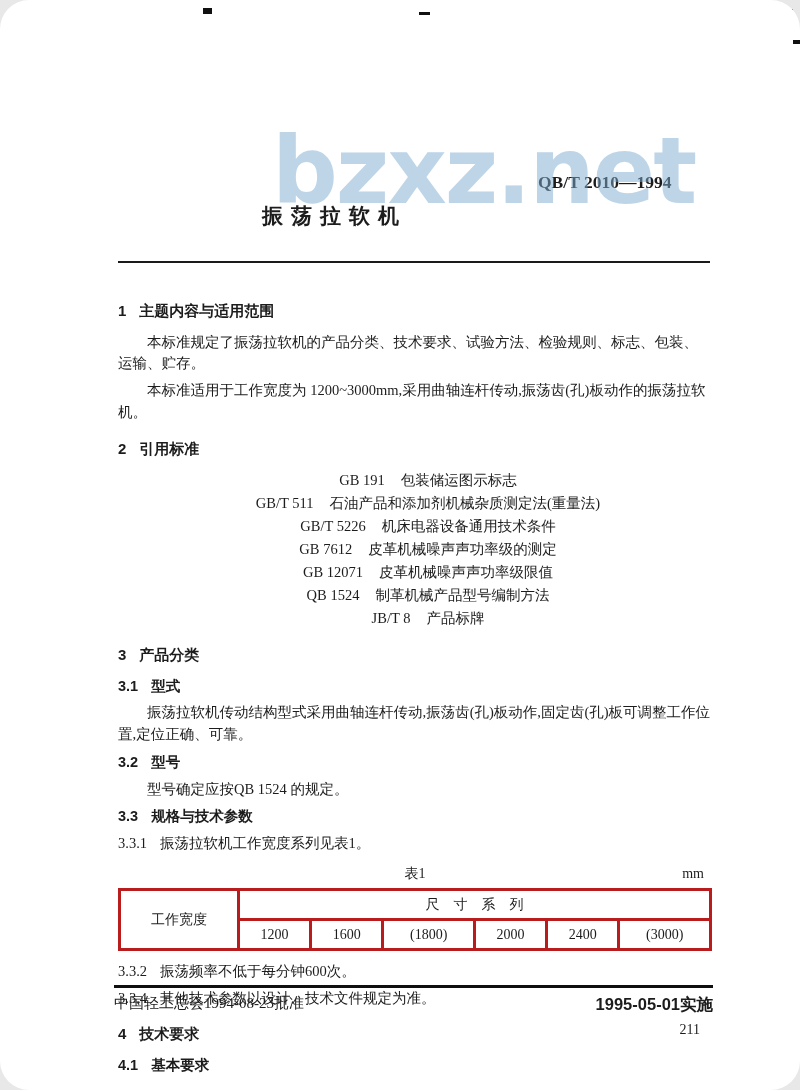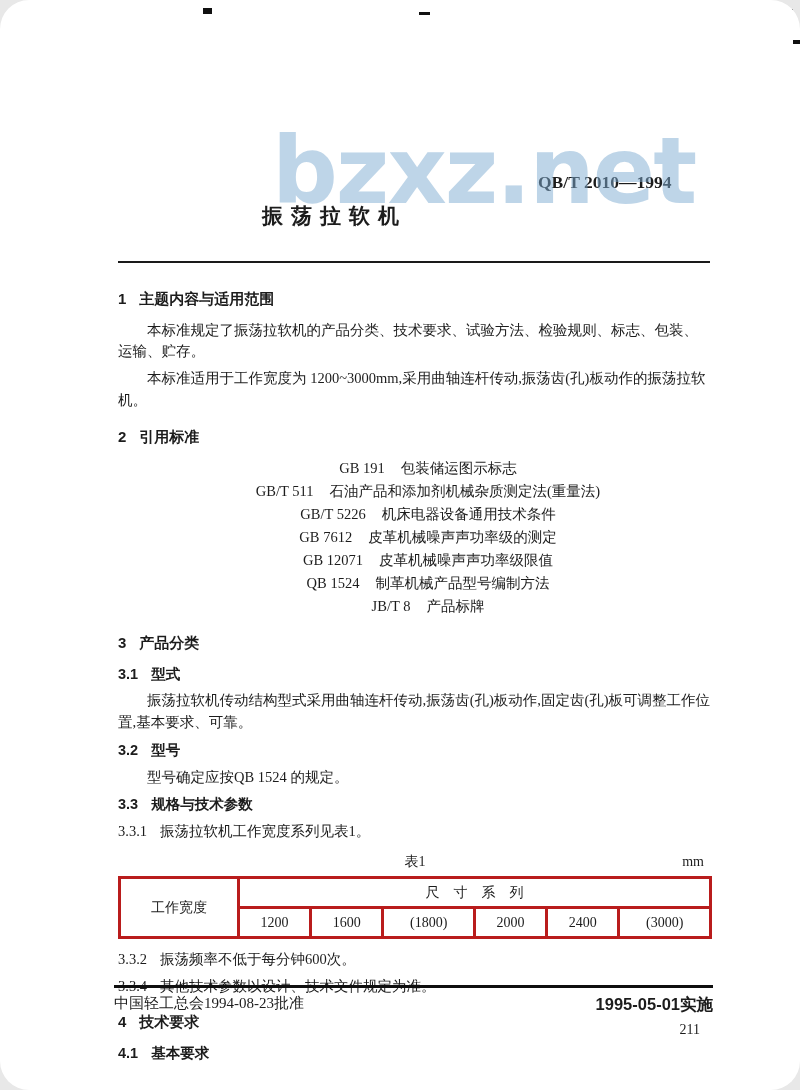--- a/index.html
+++ b/index.html
@@ -59,21 +59,21 @@
   
   .doc-body {
     position:absolute; left:118px; top:282px; width:594px;
     font-size:14.5px; line-height:1.5;
   }
   .h-main {
     font-family:"Liberation Sans",sans-serif;
     font-weight:700; font-size:15px;
     margin:14px 0 9px 0;
   }
-  .h-main:first-child { margin-top:6px; }
+  .h-main:first-child { margin-top:18px; }
   .h-sub {
     font-family:"Liberation Sans",sans-serif;
     font-weight:700; font-size:14.5px;
     margin:6px 0 5px 0;
   }
   .cnum { margin-right:13px; white-space:nowrap; }
   .para { margin:0 0 5px 0; text-indent:2em; }
   .clause { margin:0 0 5px 0; }
   .ref-list { margin:2px 0 6px 26px;text-align:center; }
   .ref-line { line-height:23px; }
@@ -141,21 +141,21 @@
       <div class="ref-line"><span class="ref-code">GB/T 5226</span><span>机床电器设备通用技术条件</span></div>
       <div class="ref-line"><span class="ref-code">GB 7612</span><span>皮革机械噪声声功率级的测定</span></div>
       <div class="ref-line"><span class="ref-code">GB 12071</span><span>皮革机械噪声声功率级限值</span></div>
       <div class="ref-line"><span class="ref-code">QB 1524</span><span>制革机械产品型号编制方法</span></div>
       <div class="ref-line"><span class="ref-code">JB/T 8</span><span>产品标牌</span></div>
     </div>
 
     <p class="h-main"><span class="cnum">3</span><span>产品分类</span></p>
 
     <p class="h-sub"><span class="cnum">3.1</span><span>型式</span></p>
-    <p class="para">振荡拉软机传动结构型式采用曲轴连杆传动,振荡齿(孔)板动作,固定齿(孔)板可调整工作位置,基本要求、可靠。</p>
+    <p class="para">振荡拉软机传动结构型式采用曲轴连杆传动,振荡齿(孔)板动作,固定齿(孔)板可调整工作位置,定位正确、可靠。</p>
 
     <p class="h-sub"><span class="cnum">3.2</span><span>型号</span></p>
     <p class="para">型号确定应按QB 1524 的规定。</p>
 
     <p class="h-sub"><span class="cnum">3.3</span><span>规格与技术参数</span></p>
 
     <p class="clause"><span class="cnum">3.3.1</span><span>振荡拉软机工作宽度系列见表1。</span></p>
 
     <div class="table-cap-row">
       <span>表1</span>

